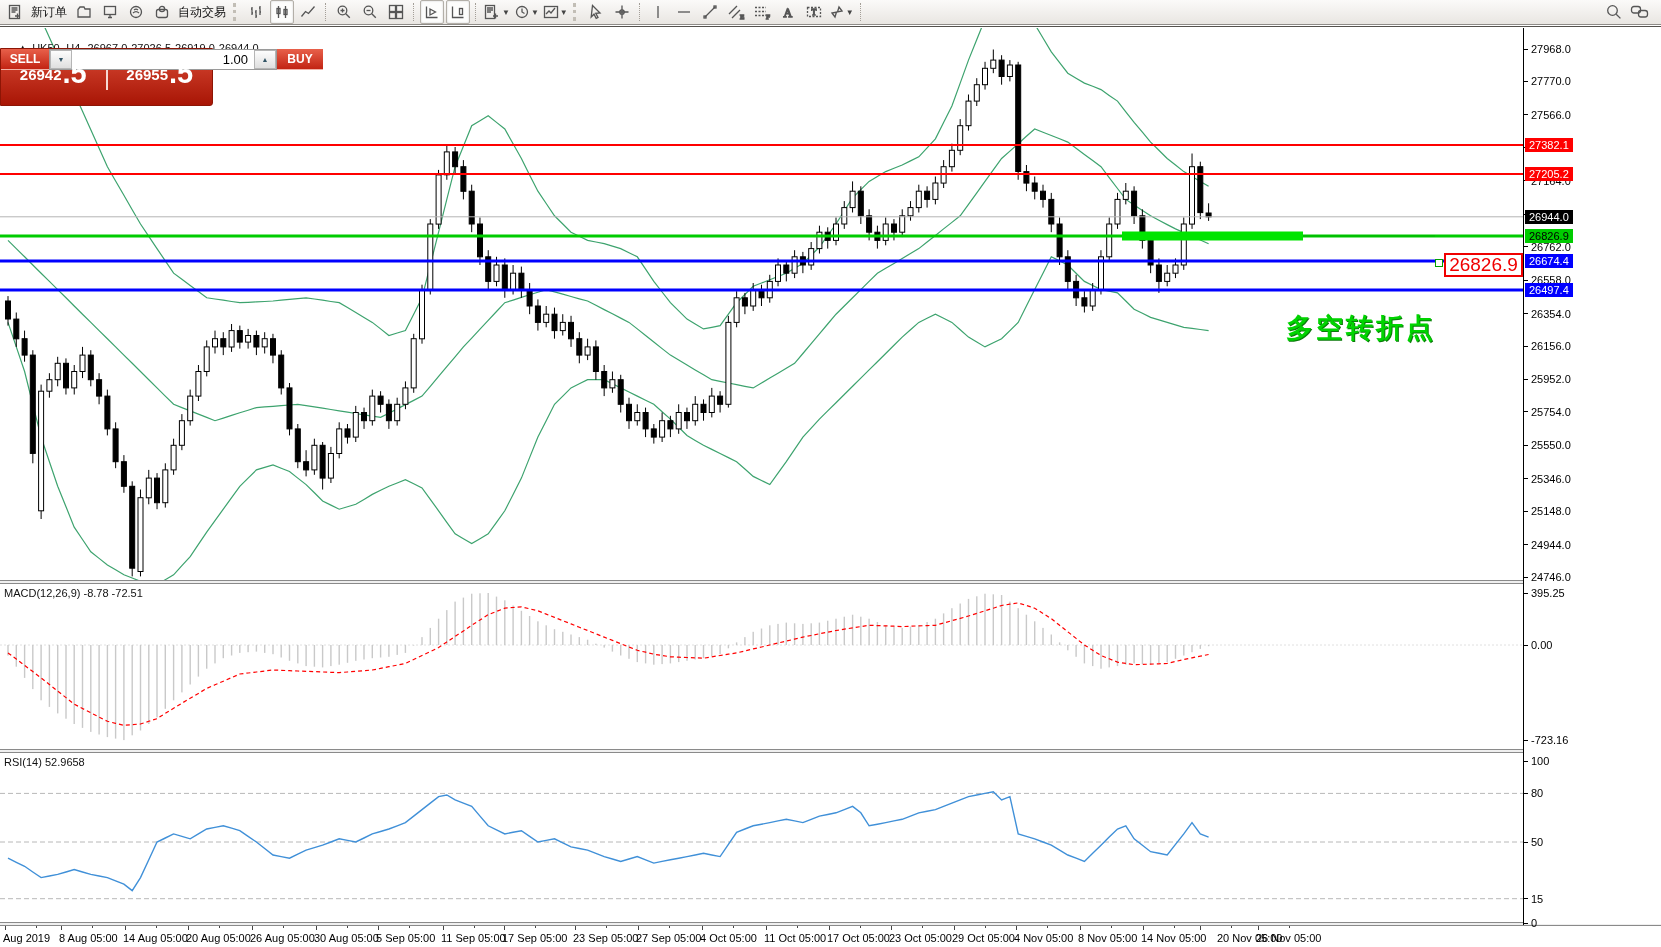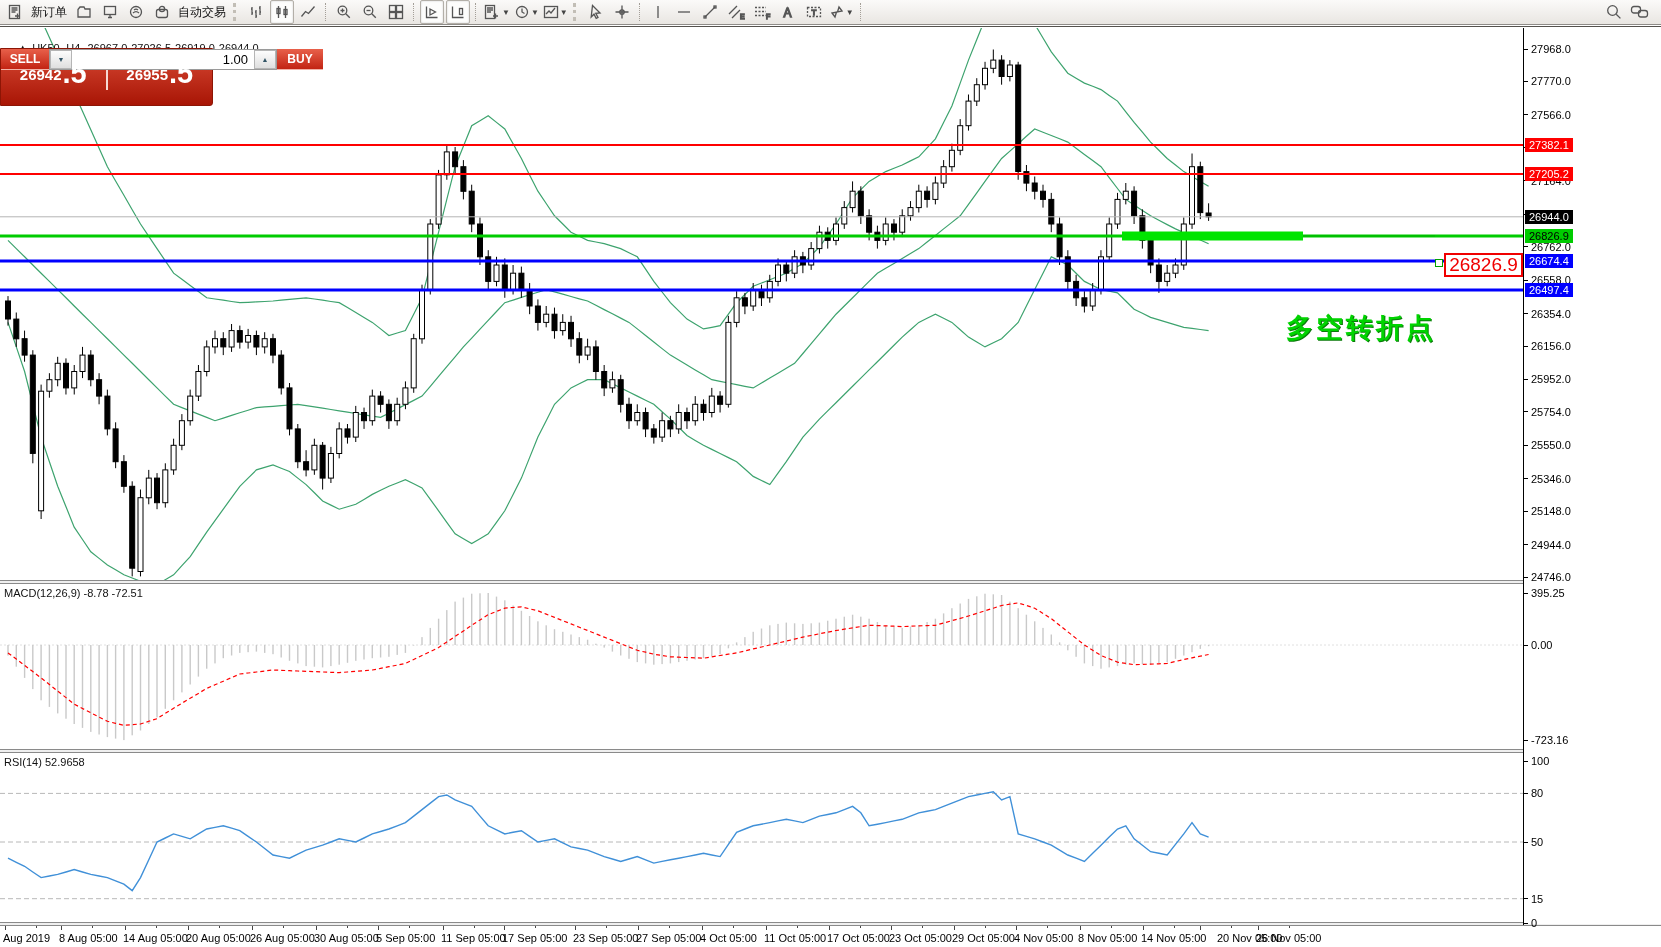--- a/index.html
+++ b/index.html
@@ -1,18 +1,18 @@
 <!DOCTYPE html>
 <html><head>
 <meta charset="utf-8">
 <style>
   html,body{margin:0;padding:0;background:#fff;}
   #app{position:relative;width:1661px;height:947px;font-family:"Liberation Sans",sans-serif;overflow:hidden;background:#fff;}
   
-  #toolbar{position:absolute;left:0;top:0;width:1661px;height:25px;background:linear-gradient(#fbfaf9,#e9e6e2);border-bottom:1px solid #8f8c88;display:flex;align-items:center;box-sizing:border-box;padding-left:2px;}
+  #toolbar{position:absolute;left:0;top:0;width:1661px;height:25px;background:linear-gradient(#fbfaf9,#e9e6e2);border-bottom:1px solid #8f8c88;display:flex;align-items:center;box-sizing:border-box;padding-left:2px;font-family:Liberation Serif, serif;}
   .tbtn{display:inline-flex;align-items:center;justify-content:center;height:22px;min-width:22px;margin:0 1px;border:1px solid transparent;border-radius:2px;color:#222;font-size:12px;}
   .tbtn svg{display:block}
   .tbtn svg *{stroke:#555;fill:none;stroke-width:1.3}
   .tbtn.pressed{background:#fdfdfc;border:1px solid #b3afa8;box-shadow:inset 0 0 2px #ccc;}
   .tlabel{font-size:12px;margin:0 4px 0 3px;color:#111;}
   .tsep{width:1px;height:18px;border-left:1px dotted #a49f98;margin:0 4px;}
   .thandle{width:4px;height:18px;border-left:3px dotted #c2beb6;margin:0 3px;}
   .dd{font-size:8px;color:#444;margin-left:1px;}
   .tf-btn{display:inline-flex;align-items:center;justify-content:center;height:20px;min-width:26px;padding:0 3px;font-size:12px;color:#222;border:1px solid transparent;border-radius:2px;margin:0 1px;}
   .tf-btn.active{background:#fdfdfc;border:1px solid #b3afa8;box-shadow:inset 0 0 2px #ccc;}

